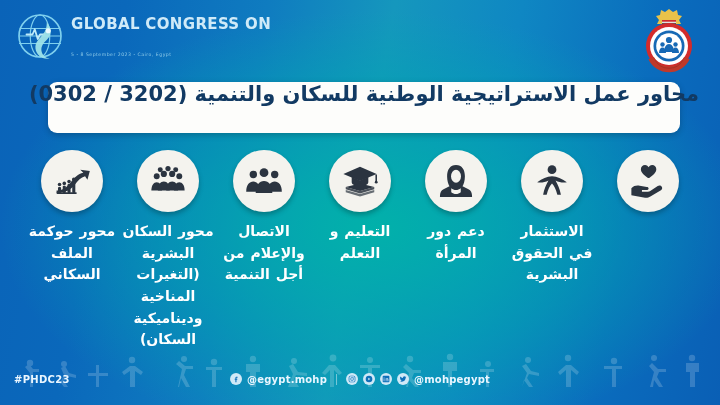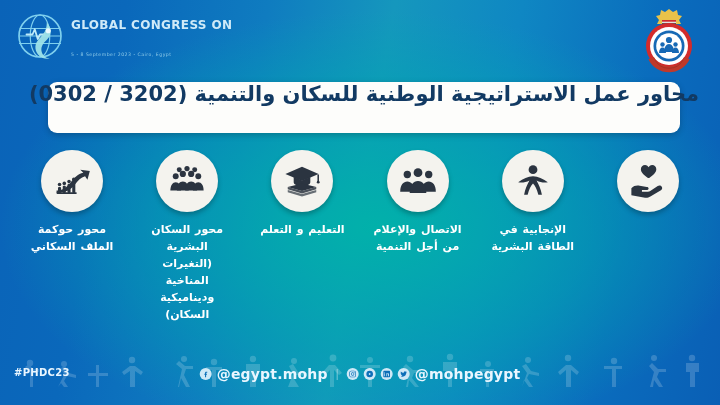--- a/index.html
+++ b/index.html
@@ -21,21 +21,21 @@
     opacity:.18;pointer-events:none;
   }
   #silhouettes svg{display:block;width:100%;height:100%;}
 
   
   #header{position:absolute;top:0;left:0;right:0;height:80px;}
   #gc-logo{position:absolute;left:16px;top:12px;display:flex;align-items:center;gap:7px;}
   #gc-logo .globe{width:48px;height:48px;flex:0 0 48px;}
   #gc-logo .words{line-height:1.12;}
   #gc-logo .words .ln{
-    font-size:12px;font-weight:bold;letter-spacing:.35px;color:#cfeaf8;
+    font-size:15px;font-weight:bold;letter-spacing:.35px;color:#cfeaf8;
     white-space:nowrap;text-transform:uppercase;
   }
   #gc-logo .words .sub{
     font-size:4.6px;letter-spacing:.5px;color:#8fcbe8;margin-top:2px;white-space:nowrap;
   }
   #moh-logo{position:absolute;right:16px;top:6px;width:70px;height:68px;}
   #moh-logo svg{display:block;width:100%;height:100%;}
 
   
   #title-card{
@@ -60,42 +60,42 @@
   .circle{
     width:62px;height:62px;border-radius:50%;
     background:#f4f3ee;
     box-shadow:0 3px 5px rgba(0,0,0,.25);
     display:flex;align-items:center;justify-content:center;
   }
   .circle svg{display:block;width:38px;height:38px;fill:#2b3440;}
   .plabel{
     margin-top:9px;width:92px;
     direction:rtl;text-align:center;
-    font-size:11px;font-weight:bold;line-height:1.55;
+    font-size:14px;font-weight:bold;line-height:1.55;
     color:#ffffff;word-spacing:1px;
     font-family:"DejaVu Sans","Liberation Sans",sans-serif;
   }
 
   
-  #footer{position:absolute;left:0;right:0;bottom:17px;height:28px;text-align:right;}
+  #footer{position:absolute;left:0;right:0;bottom:10px;height:28px;text-align:right;}
   #hashtag{
     position:absolute;left:14px;top:7px;
     font-size:10px;font-weight:bold;color:#eaf6ff;letter-spacing:.3px;
   }
   #socials{
     position:absolute;left:50%;transform:translateX(-50%);top:6px;
     display:flex;align-items:center;gap:5px;
   }
   .sico{
     width:12px;height:12px;border-radius:50%;
     background:#cfe9f7;display:flex;align-items:center;justify-content:center;
     flex:0 0 12px;
   }
   .sico svg{width:8px;height:8px;fill:#0d6fb8;display:block;}
-  .handle{font-size:14px;font-weight:bold;color:#e9f6ff;letter-spacing:.2px;white-space:nowrap;}
+  .handle{font-size:10px;font-weight:bold;color:#e9f6ff;letter-spacing:.2px;white-space:nowrap;}
   .divider{width:1px;height:11px;background:rgba(255,255,255,.45);margin:0 4px;}
 </style>
 </head>
 <body>
 
 <div id="poster">
 
   <div id="header">
 
     <div id="gc-logo">
@@ -187,55 +187,65 @@
             <circle cx="32" cy="11" r="4.4"></circle>
             <circle cx="45" cy="13" r="4.2"></circle>
         </svg>
       </div>
       <div class="plabel">محور السكان البشرية (التغيرات المناخية وديناميكية السكان)</div>
     </div>
 
     <div class="pillar">
       <div class="circle">
         <svg viewBox="0 0 64 64" aria-hidden="true">
+          <circle cx="14" cy="21" r="6.2"></circle>
+            <path d="M2 50 c0 -11 5.4 -17 12 -17 c6.6 0 12 6 12 17 z"></path>
+          <circle cx="50" cy="21" r="6.2"></circle>
+            <path d="M38 50 c0 -11 5.4 -17 12 -17 c6.6 0 12 6 12 17 z"></path>
+          <circle cx="32" cy="18" r="7.4"></circle>
+            <path d="M18 52 c0 -13 6.2 -20 14 -20 c7.8 0 14 7 14 20 z"></path>
+        </svg>
+      </div>
+      <div class="plabel">الاتصال والإعلام من أجل التنمية</div>
+    </div>
+
+    <div class="pillar">
+      <div class="circle">
+        <svg viewBox="0 0 64 64" aria-hidden="true">
           <path d="M32 8 L60 20 L32 32 L4 20 Z"></path>
           <path d="M18 25 v9 c0 4 7 7 14 7 c7 0 14 -3 14 -7 v-9 l-14 6 z"></path>
           <path d="M58 21 v11 h2.6 V21 z"></path>
           <circle cx="59.3" cy="34" r="2.4"></circle>
           <path d="M8 42 L32 36 L56 42 L32 49 Z"></path>
           <path d="M8 42 v4 L32 53 L56 46 v-4 L32 49 Z" opacity=".85"></path>
           <path d="M8 47 v4 L32 58 L56 51 v-4 L32 54 Z" opacity=".7"></path>
         </svg>
       </div>
       <div class="plabel">التعليم و التعلم</div>
     </div>
 
     <div class="pillar">
       <div class="circle">
         <svg viewBox="0 0 64 64" aria-hidden="true">
-          <circle cx="14" cy="21" r="6.2"></circle>
-            <path d="M2 50 c0 -11 5.4 -17 12 -17 c6.6 0 12 6 12 17 z"></path>
-          <circle cx="50" cy="21" r="6.2"></circle>
-            <path d="M38 50 c0 -11 5.4 -17 12 -17 c6.6 0 12 6 12 17 z"></path>
-          <circle cx="32" cy="18" r="7.4"></circle>
-            <path d="M18 52 c0 -13 6.2 -20 14 -20 c7.8 0 14 7 14 20 z"></path>
-        </svg>
-      </div>
-      <div class="plabel">الاتصال والإعلام من أجل التنمية</div>
-    </div>
-
+          <path d="M32 5 c-10 0 -15 8 -15 19 c0 8 2 13 4 17 l-10 5 c-4 2 -6 6 -6 11 v2 h54 v-2 c0 -5 -2 -9 -6 -11 l-10 -5 c2 -4 4 -9 4 -17 c0 -11 -5 -19 -15 -19 z"></path>
+          <ellipse cx="32" cy="24" rx="8.4" ry="11" fill="#f4f3ee"></ellipse>
+          <path d="M24 44 c2.4 2 5 3 8 3 c3 0 5.6 -1 8 -3 l0 7 c-2.4 2 -5 3 -8 3 c-3 0 -5.6 -1 -8 -3 z" fill="#f4f3ee"></path>
+        </svg>
+      </div>
+      <div class="plabel">دعم دور المرأة</div>
+    </div>
 
     <div class="pillar">
       <div class="circle">
         <svg viewBox="0 0 64 64" aria-hidden="true">
           <circle cx="32" cy="13" r="7.4"></circle>
           <path d="M32 24 c-9 0 -16 4 -25 10 c7 1 13 0 19 -3 c-4 7 -7 14 -9 24 h6 c2.5 -9 5 -15 9 -19 c4 4 6.5 10 9 19 h6 c-2 -10 -5 -17 -9 -24 c6 3 12 4 19 3 c-9 -6 -16 -10 -25 -10 z"></path>
         </svg>
       </div>
-      <div class="plabel">الإنجابية في الطاقة البشرية</div>
+      <div class="plabel">الاستثمار في الحقوق البشرية</div>
     </div>
 
     <div class="pillar">
       <div class="circle">
         <svg viewBox="0 0 64 64" aria-hidden="true">
           <path d="M34 28 c-6 -5 -12 -9 -12 -15 c0 -4 3 -7 7 -7 c3 0 5 2 6 4 c1 -2 3 -4 6 -4 c4 0 7 3 7 7 c0 6 -6 10 -12 15 z" transform="translate(-2,-1)"></path>
           <path d="M4 44 c4 -4 9 -5 14 -4 l12 2 c2 0 3 1 3 2.5 c0 1.6 -1.4 2.5 -3.2 2.5 h-8 v3 h9.6 c2 0 3.5 -.5 5 -1.5 l12 -8 c2.4 -1.6 5.4 -1 6.8 1.2 c1.3 2 .7 4.6 -1.4 6 L36 58 c-3 2 -5.6 2.6 -9 2.2 L4 56 z"></path>
         </svg>
       </div>
     </div>

